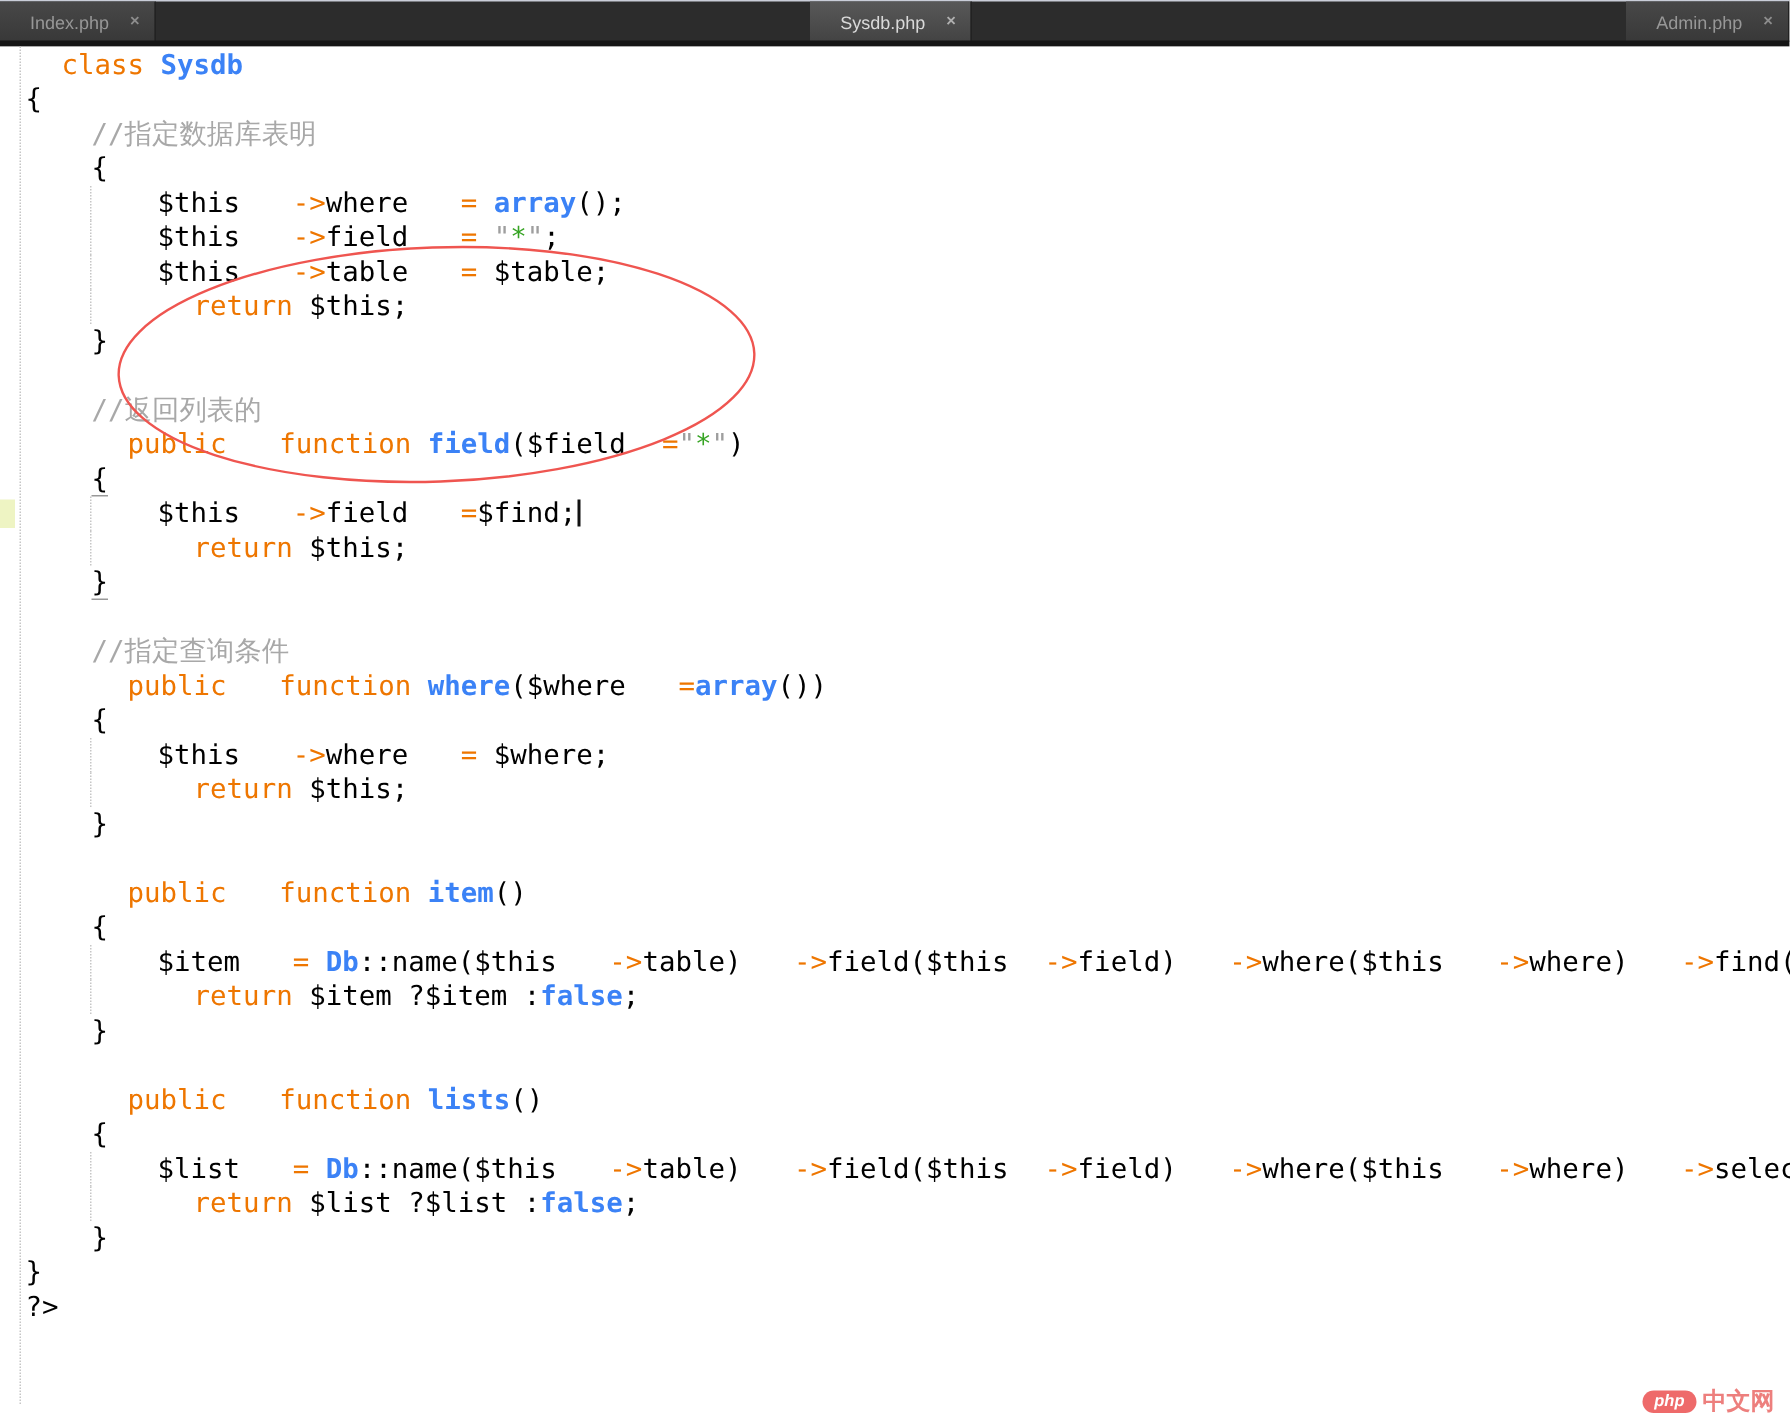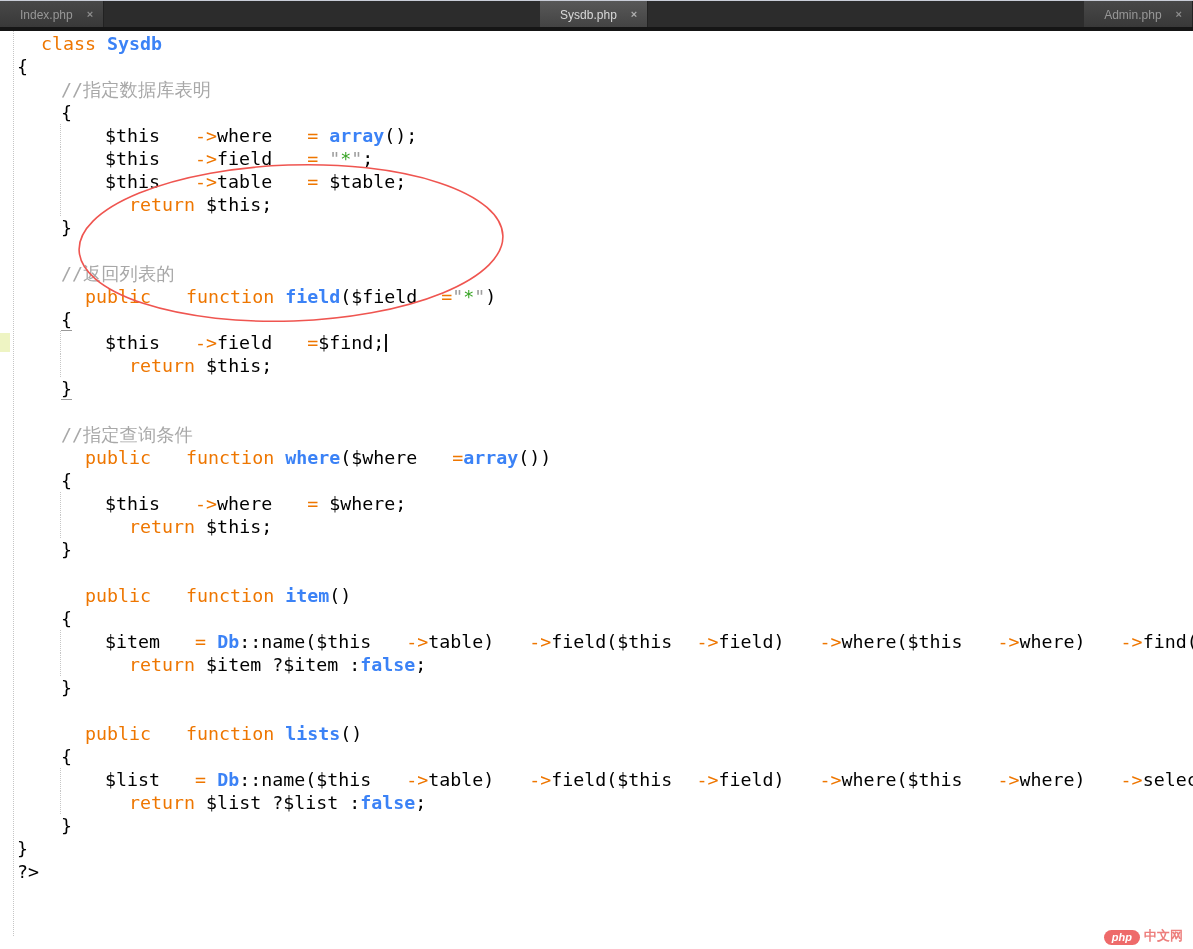--- a/index.html
+++ b/index.html
@@ -41,24 +41,24 @@
   .tk.vu{ color:#000; border-bottom:1px solid #999; } 
   .caret{ display:inline-block; width:1.5px; height:18px; background:#111;
           vertical-align:-3px; margin-left:1px; }
 
   
   .annotation { position:absolute; left:76px; top:131px; width:430px; height:162px;
                 overflow:visible; pointer-events:none; }
 
   
   .watermark { position:absolute; right:10px; bottom:4px; display:flex;
-               align-items:flex-end; gap:4px; }
+               align-items:center; gap:4px; }
   .wm-pill { background:#ee6a6a; color:#fff; font-size:11px; font-style:italic;
              font-weight:bold; padding:1px 8px 2px; border-radius:9px; }
-  .wm-text { color:#ed7f7d; font-size:13px; font-weight:bold; }
+  .wm-text { color:#ed7f7d; font-size:16px; font-weight:bold; }
 </style>
 </head>
 <body>
 
 <div class="tabbar">
   <div class="tab">
     <span>Index.php</span>
     <span class="tab-close">×</span>
   </div>
   <div class="tab active">

